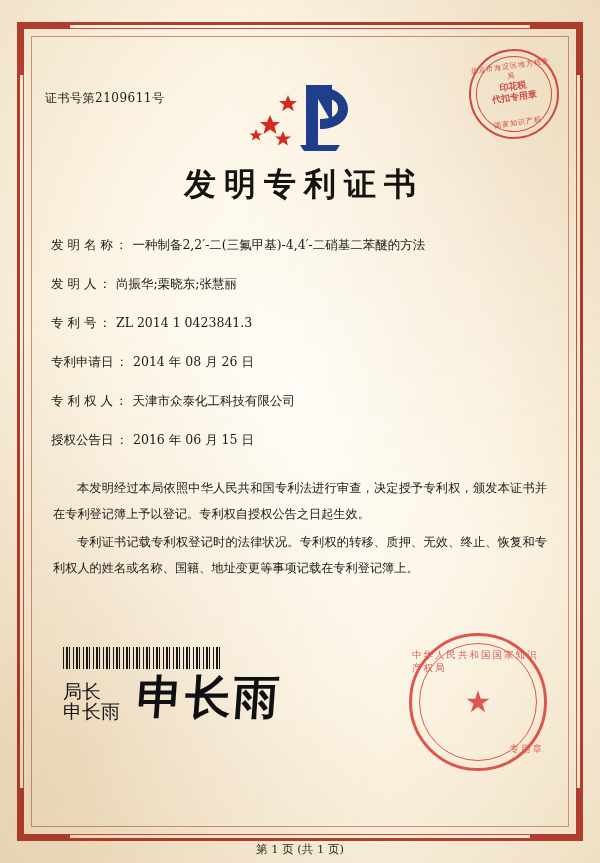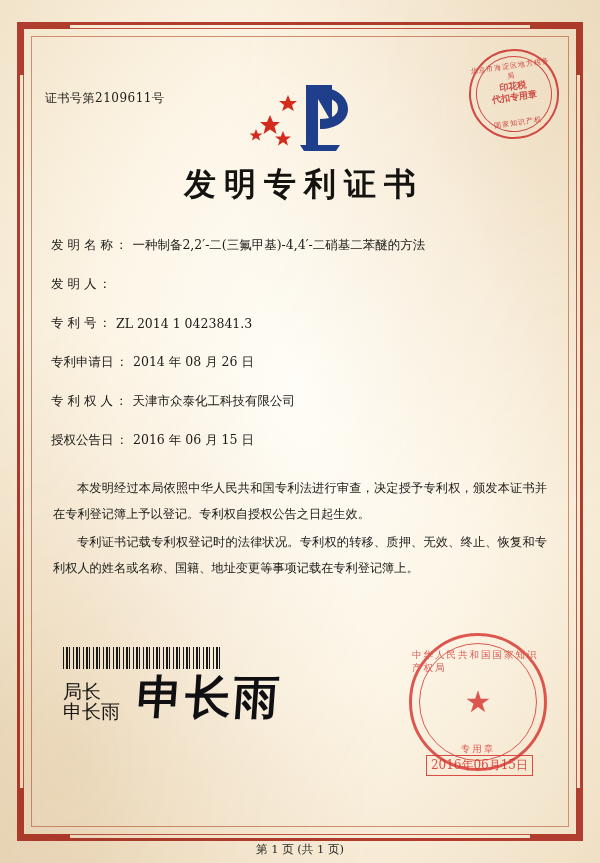--- a/index.html
+++ b/index.html
@@ -127,21 +127,21 @@
   }
 
   
   .fields {
     position: absolute;
     left: 6px; right: 6px;
     top: 182px;
   }
   .field-row {
     display: flex;
-    align-items: center;
+    align-items: flex-start;
     margin-bottom: 22px;
     font-family: "DejaVu Serif", "Liberation Serif", serif;
     font-size: 12.5px;
     color: #1a1a16;
   }
   .field-label {
     flex: 0 0 auto;
     white-space: pre;
   }
   .field-sep {
@@ -235,21 +235,21 @@
     position: absolute;
     left: 0; right: 0; top: 13px;
     text-align: left;
     font-family: "DejaVu Serif", "Liberation Serif", serif;
     font-size: 9.5px;
     letter-spacing: 2px;
   }
   .big-seal .curve-bottom {
     position: absolute;
     left: 0; right: 0; bottom: 12px;
-    text-align: center;
+    text-align: right;
     font-family: "DejaVu Serif", "Liberation Serif", serif;
     font-size: 9.5px;
     letter-spacing: 2px;
   }
   .seal-date {
     position: absolute;
     right: 22px;
     top: 700px;
     font-family: "DejaVu Serif", "Liberation Serif", serif;
     font-size: 12px;
@@ -327,20 +327,21 @@
 
       <div class="field-row">
         <span class="field-label">发 明 名 称</span>
         <span class="field-sep">：</span>
         <span class="field-value">一种制备2,2′-二(三氟甲基)-4,4′-二硝基二苯醚的方法</span>
       </div>
 
       <div class="field-row">
         <span class="field-label">发 明 人</span>
         <span class="field-sep">：</span>
+        <span class="field-value">尚振华;栗晓东;张慧丽</span>
       </div>
 
       <div class="field-row">
         <span class="field-label">专 利 号</span>
         <span class="field-sep">：</span>
         <span class="field-value">ZL 2014 1 0423841.3</span>
       </div>
 
       <div class="field-row">
         <span class="field-label">专利申请日</span>
@@ -376,19 +377,18 @@
 
     <div class="signature">申长雨</div>
 
     <div class="big-seal">
       <div class="inner-ring"></div>
       <div class="curve-top">中华人民共和国国家知识产权局</div>
       <div class="star">★</div>
       <div class="curve-bottom">专用章</div>
     </div>
 
-    <div class="seal-date">2016年06月15日</div>
 
   </div>
 
   <div class="footer">第 1 页 (共 1 页)</div>
   <div class="texture"></div>
 </div>
 
 </body></html>

